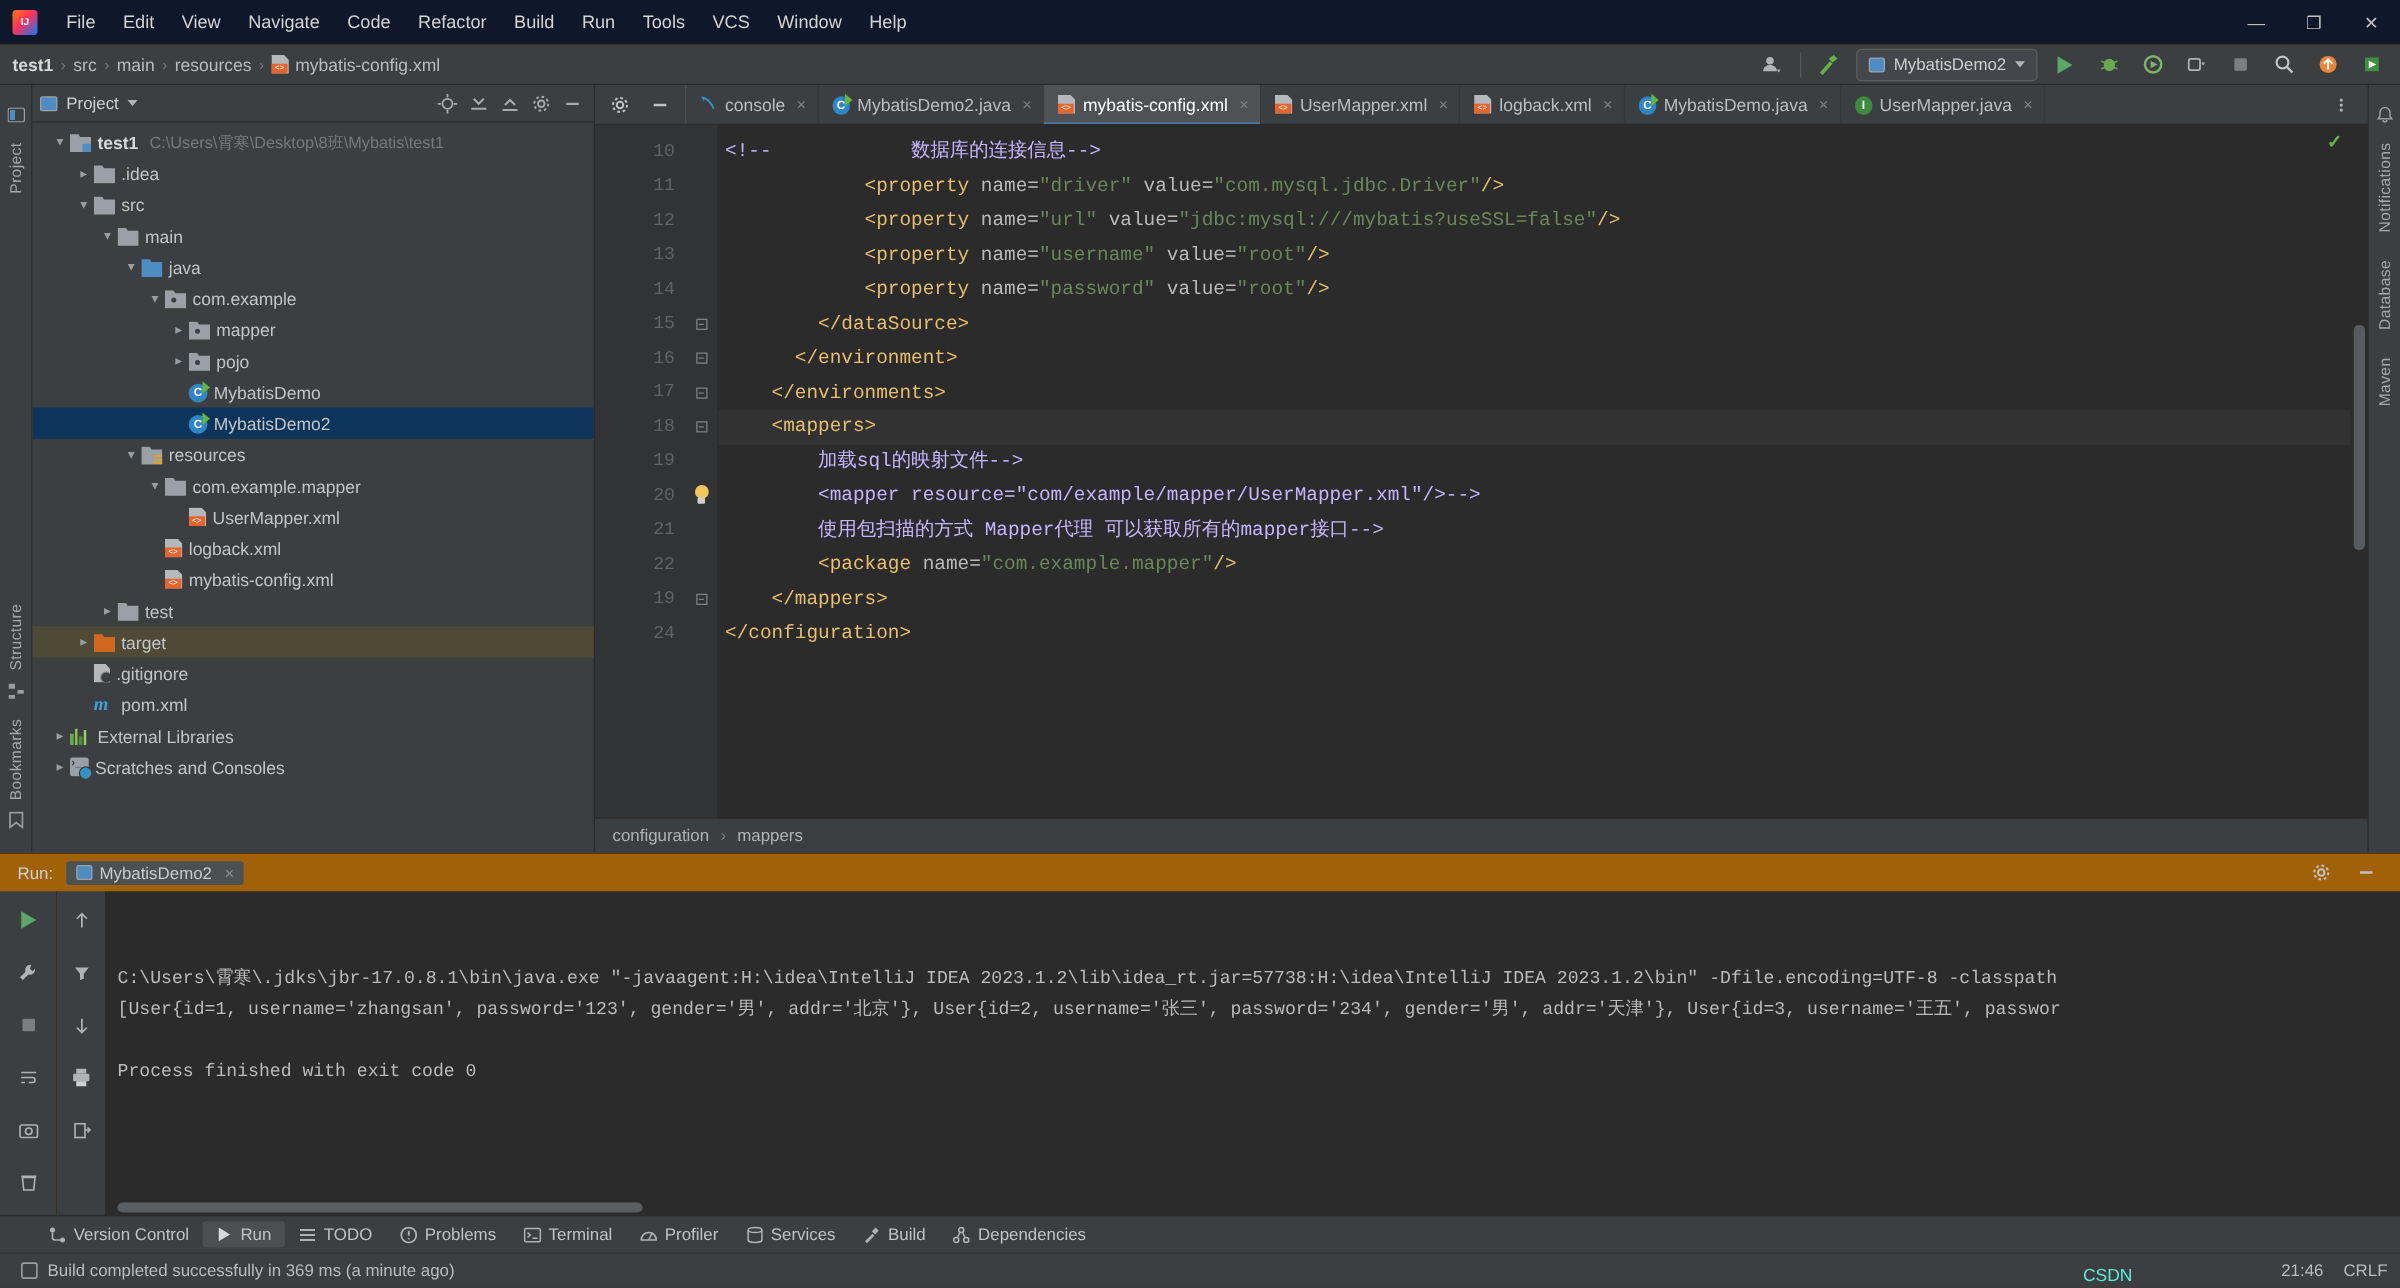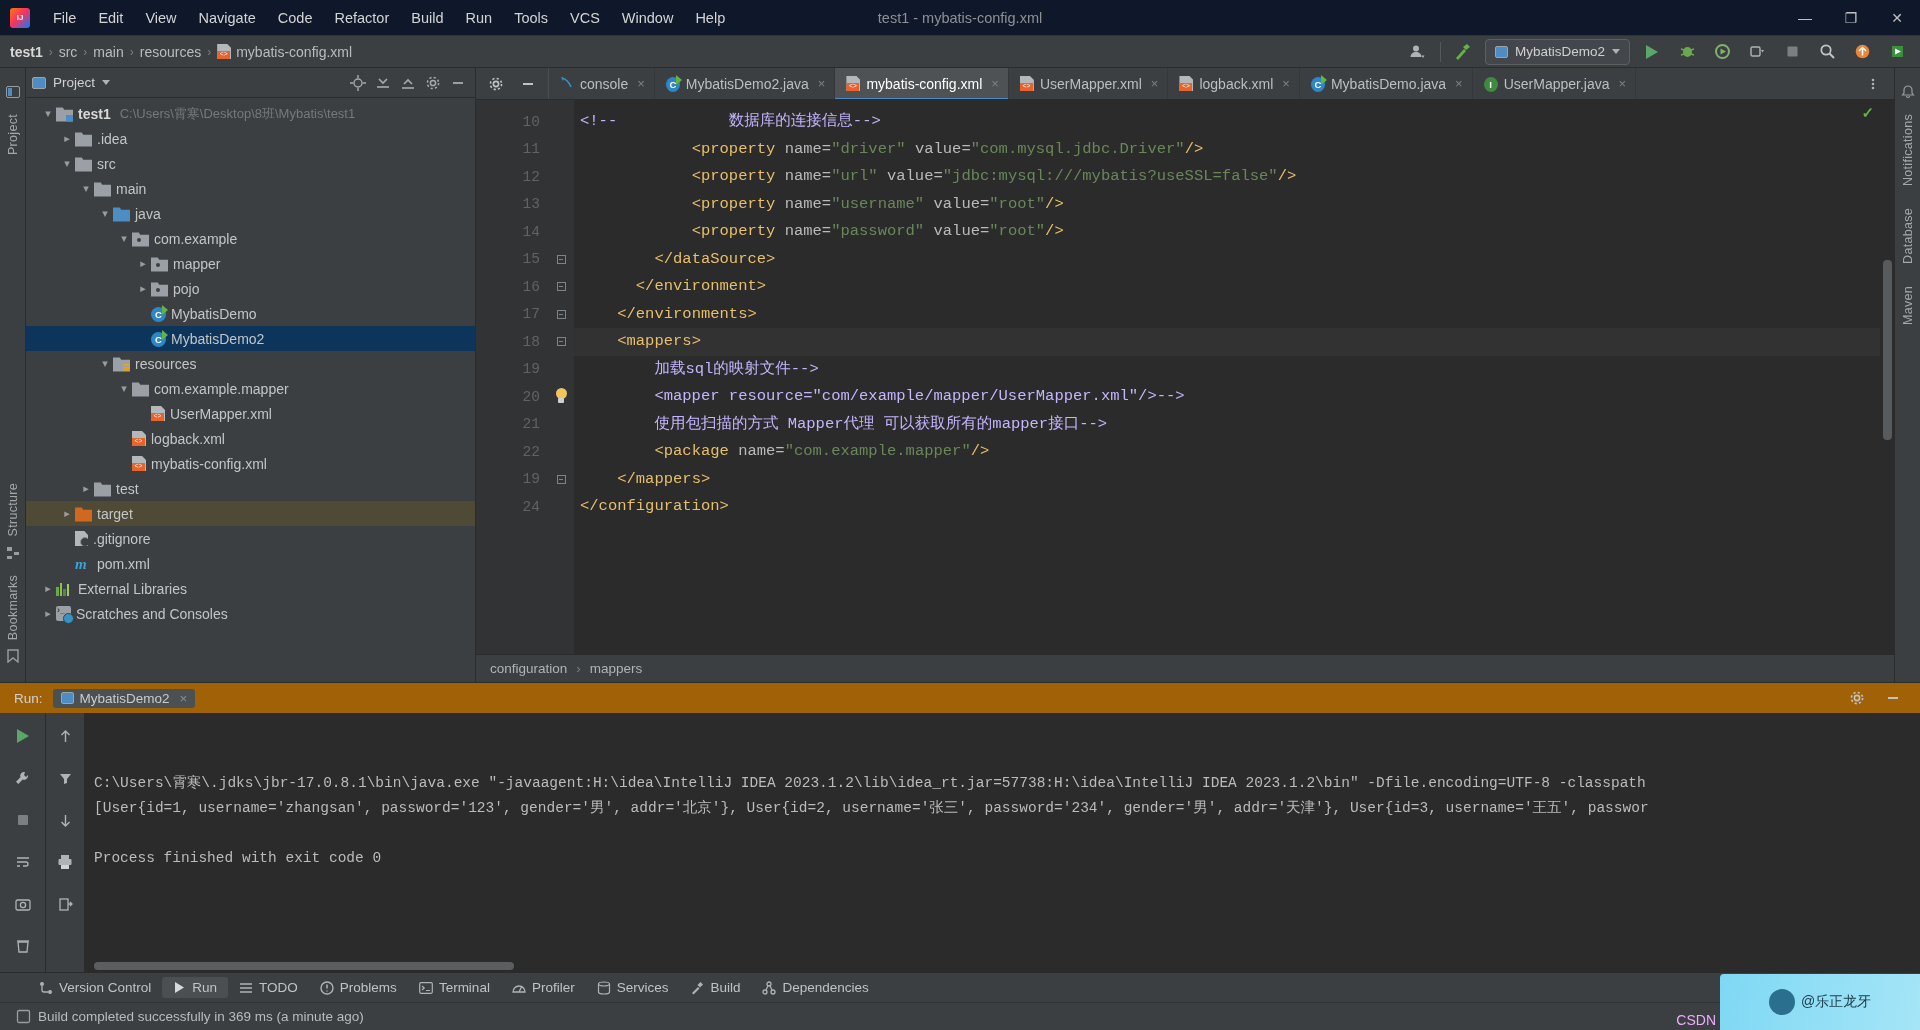--- a/index.html
+++ b/index.html
@@ -219,21 +219,21 @@
   .statusbar {
     height: 28px; background: #3c3f41; display: flex; align-items: center; padding: 0 10px 0 14px;
     border-top: 1px solid #323232; flex: none; font-size: 13.5px; color: #b9bbbd; position: relative;
   }
   .status-right { margin-left: auto; display: flex; align-items: center; gap: 16px; }
   .watermark {
     position: absolute; right: 0; bottom: 0; width: 200px; height: 56px;
     background: linear-gradient(100deg,#7fd8f4,#a5e5f7); color: #1a3a4a;
     display: flex; align-items: center; justify-content: center; gap: 6px; font-size: 14px; border-radius: 4px 0 0 0;
   }
-  .csdn-tag { position: absolute; right: 204px; bottom: 2px; color: #f0abfc; font-size: 14px; }
+  .csdn-tag { position: absolute; right: 214px; bottom: 2px; color: #5eead4; font-size: 14px; }
   .wm-avatar { width: 26px; height: 26px; border-radius: 50%; background: #2a6f8e; }
   svg { display:block; }
 </style>
 </head>
 <body>
 
 <div class="app">
 
   <div class="titlebar">
     <div class="ij-logo"></div>
@@ -244,21 +244,20 @@
       <div class="menu-item">Navigate</div>
       <div class="menu-item">Code</div>
       <div class="menu-item">Refactor</div>
       <div class="menu-item">Build</div>
       <div class="menu-item">Run</div>
       <div class="menu-item">Tools</div>
       <div class="menu-item">VCS</div>
       <div class="menu-item">Window</div>
       <div class="menu-item">Help</div>
     </div>
-    <div class="win-title">test1 - mybatis-config.xml</div>
     <div class="win-btns">
       <div class="win-btn">—</div>
       <div class="win-btn">❐</div>
       <div class="win-btn close">✕</div>
     </div>
   </div>
 
   <div class="navbar">
     <span class="crumb bold">test1</span>
     <span class="crumb-sep">›</span>
@@ -863,18 +862,14 @@
       <svg width="15" height="15" viewBox="0 0 15 15">
           <rect x="1.5" y="1.5" width="12" height="12" rx="1.5" fill="none" stroke="#9a9da0" stroke-width="1.3"></rect>
         </svg>
     </span>
     <span>Build completed successfully in 369 ms (a minute ago)</span>
     <span class="status-right">
       <span>21:46</span>
       <span>CRLF</span>
     </span>
     <span class="csdn-tag">CSDN</span>
-    <span class="watermark">
-      <span class="wm-avatar"></span>
-      <span>@乐正龙牙</span>
-    </span>
   </div>
 </div>
 
 </body></html>

